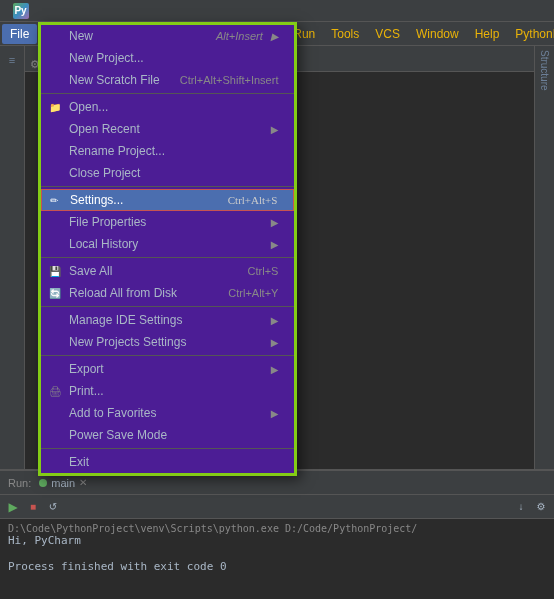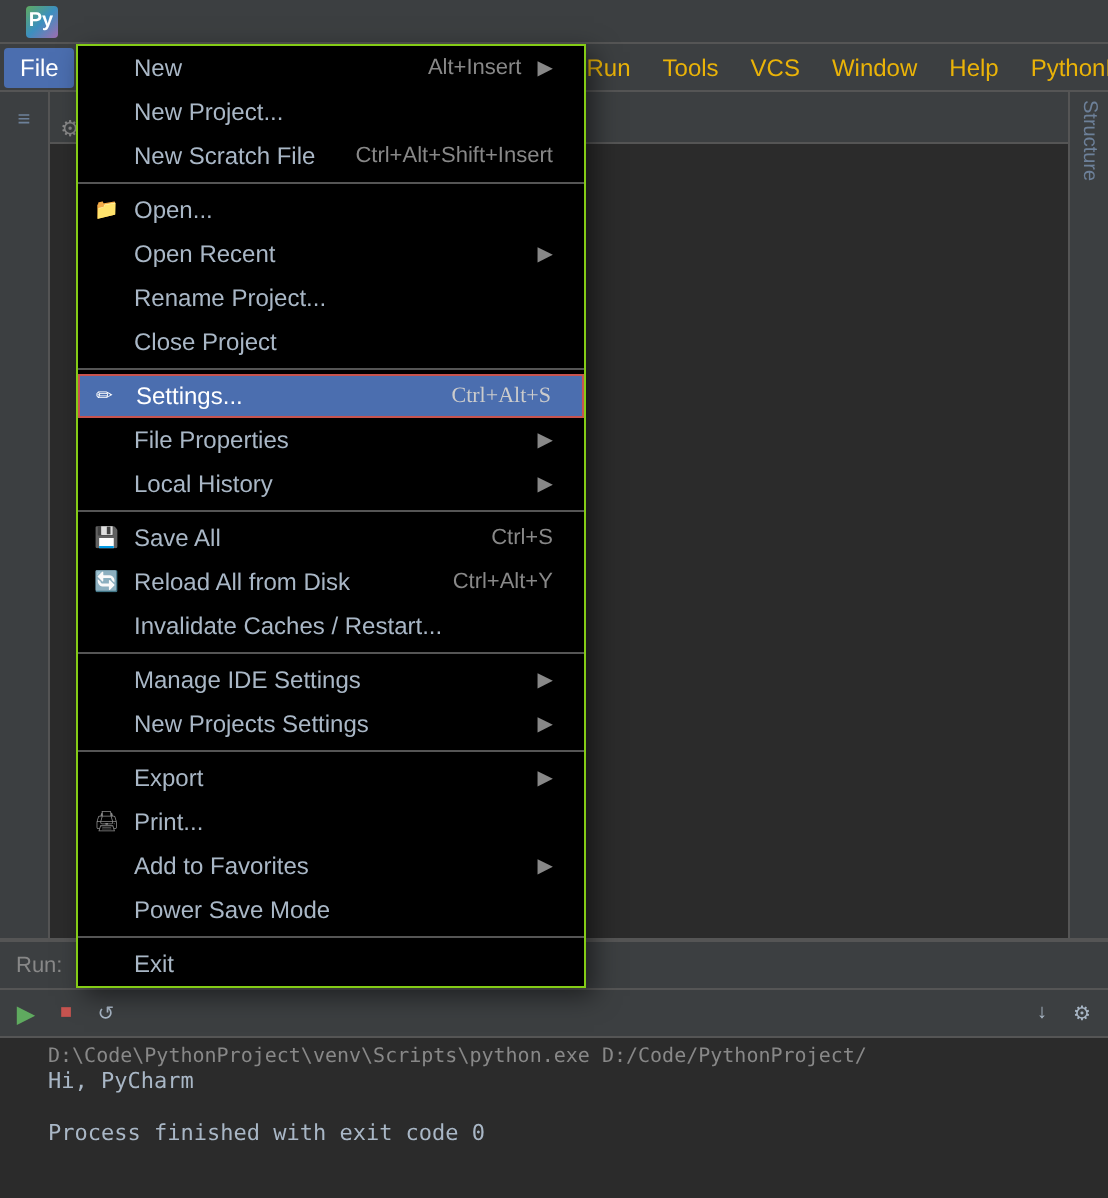--- a/index.html
+++ b/index.html
@@ -165,39 +165,39 @@
     .run-btn {
       width: 18px; height: 18px;
       display: flex; align-items: center; justify-content: center;
       cursor: pointer;
       border-radius: 2px;
     }
     .run-play { color: #5faa5f; font-size: 12px; }
     .run-stop { color: #c75450; font-size: 10px; }
 
     .run-output {
-      padding: 4px 24px;
+      padding: 4px 8px;
       font-family: monospace;
       font-size: 11px;
       color: #a9b7c6;
     }
 
     
     .dropdown-overlay {
       position: absolute;
       top: 22px;
       left: 38px;
       z-index: 100;
       display: flex;
       flex-direction: column;
     }
 
     .dropdown-menu {
-      background: #000000;
-      border: 1px solid #84cc16;
+      background: #4c1d95;
+      border: 3px solid #84cc16;
       min-width: 230px;
       box-shadow: 4px 4px 12px rgba(0,0,0,0.5);
     }
 
     .dropdown-item {
       display: flex;
       align-items: center;
       justify-content: space-between;
       padding: 3px 16px 3px 28px;
       cursor: pointer;
@@ -352,21 +352,21 @@
     <div>&nbsp;</div>
     <div>Process finished with exit code 0</div>
   </div>
 </div>
 
 <div class="dropdown-overlay">
   <div class="dropdown-menu">
 
     <div class="dropdown-item">
       <span>New</span>
-      <div style="display:flex; align-items:center; gap:8px;">
+      <div style="display:flex; align-items:center; gap:8px;font-style:italic;">
         <span class="shortcut">Alt+Insert</span>
         <span class="arrow">▶</span>
       </div>
     </div>
     <div class="dropdown-item">
       <span>New Project...</span>
     </div>
     <div class="dropdown-item">
       <span>New Scratch File</span>
       <span class="shortcut">Ctrl+Alt+Shift+Insert</span>
@@ -410,23 +410,20 @@
     <div class="dropdown-item">
       <span class="item-icon">💾</span>
       <span>Save All</span>
       <span class="shortcut">Ctrl+S</span>
     </div>
     <div class="dropdown-item">
       <span class="item-icon">🔄</span>
       <span>Reload All from Disk</span>
       <span class="shortcut">Ctrl+Alt+Y</span>
     </div>
-    <div class="dropdown-item">
-      <span>Invalidate Caches / Restart...</span>
-    </div>
 
     <div class="dropdown-separator"></div>
 
     <div class="dropdown-item">
       <span>Manage IDE Settings</span>
       <span class="arrow">▶</span>
     </div>
     <div class="dropdown-item">
       <span>New Projects Settings</span>
       <span class="arrow">▶</span>

